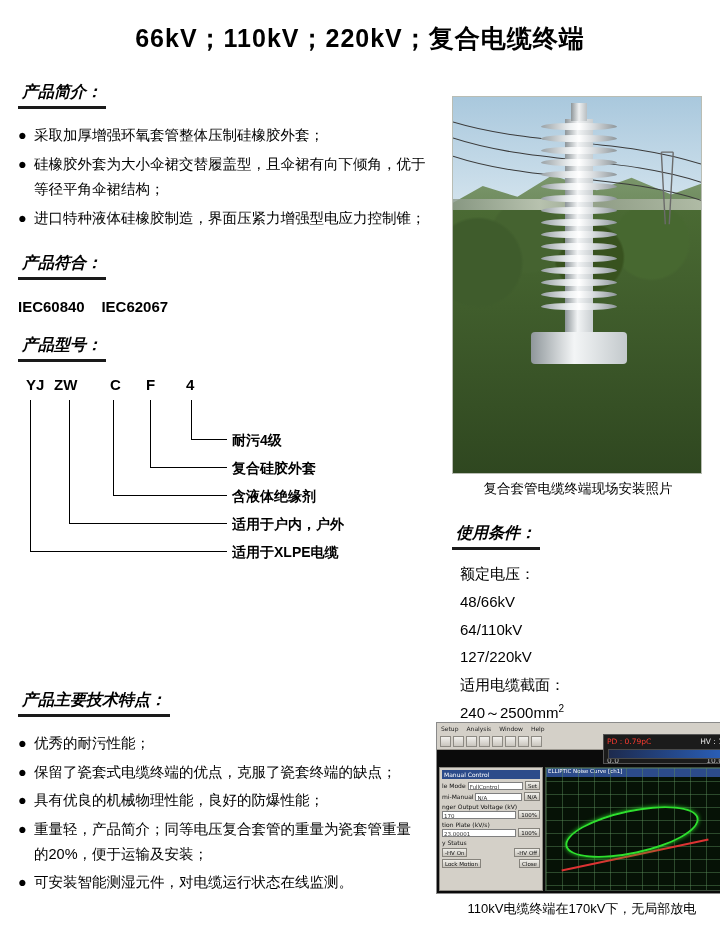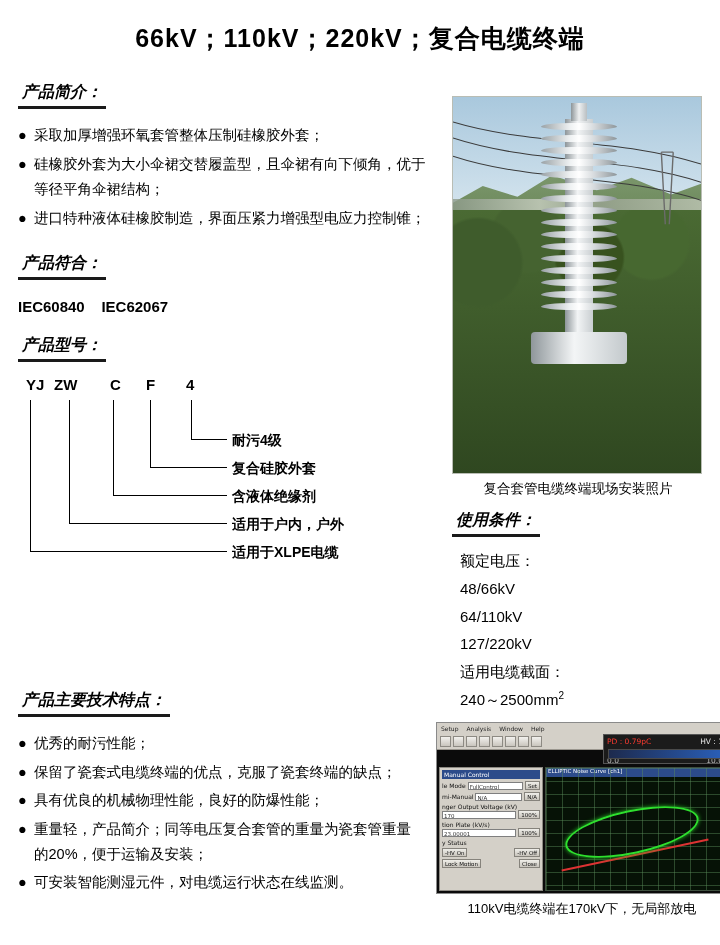--- a/index.html
+++ b/index.html
@@ -154,21 +154,21 @@
   .ins-base {
     position: absolute; left: -10px; bottom: -30px; width: 96px; height: 32px;
     background: linear-gradient(90deg, #8f979b, #f3f5f6 45%, #c3c9cc);
     border-radius: 4px;
   }
   .photo-cap {
     margin-top: 6px;
     font-size: 13.5px;
     text-align: center;
   }
-  .cond-head { margin-top: 12px; }
+  .cond-head { margin-top: 25px; }
   .cond-list {
     margin-top: 10px;
     font-size: 15px;
     line-height: 1.85;
     padding-left: 8px;
   }
   .sup { font-size: 10px; vertical-align: super; }
 
   
   .shot-wrap { position: absolute; left: 436px; top: 722px; width: 292px; }

